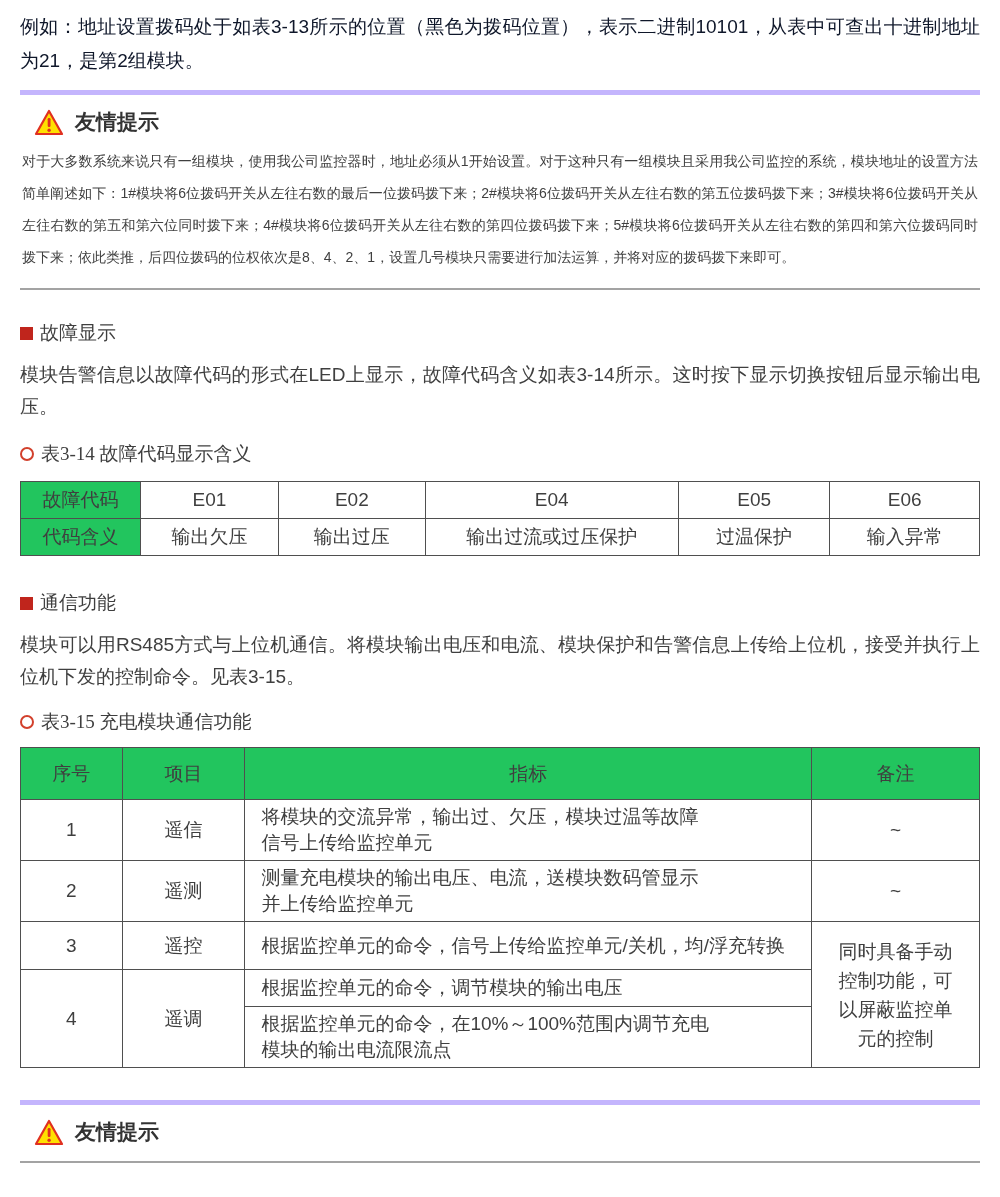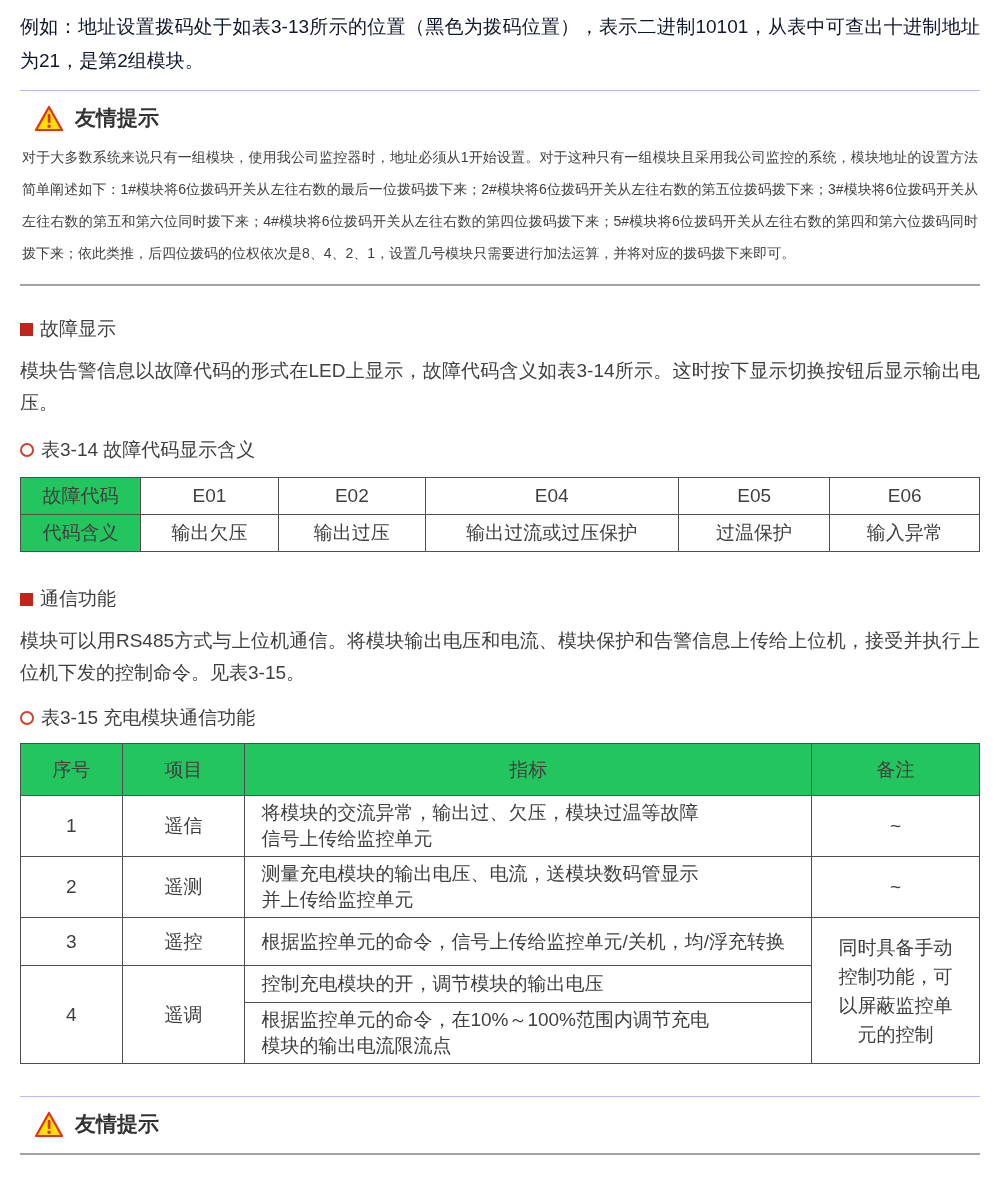--- a/index.html
+++ b/index.html
@@ -13,21 +13,21 @@
     color: #3f3f3f;
   }
   .para {
     font-size: 19px;
     line-height: 34px;
     text-align: justify;
     color: #0f172a;
   }
   
   .tip-box {
-    border-top: 1px solid #c4b5fd;
+    border-top: 5px solid #c4b5fd;
     border-bottom: 2px solid #a3a3a3;
     padding: 13px 2px 15px 2px;
   }
   .tip-box.first { margin-top: 12px; }
   .tip-head {
     display: flex;
     align-items: center;
     gap: 11px;
     font-size: 21px;
     font-weight: bold;
@@ -55,20 +55,21 @@
     flex: none;
   }
   .sec-body { margin-top: 13px; font-size: 19px; line-height: 32px; text-align: justify; }
   
   .tbl-caption {
     display: flex;
     align-items: center;
     gap: 7px;
     font-size: 19px;
     color: #3f3f3f;
+    font-family: Liberation Serif, serif;
   }
   .ring-bullet {
     width: 14px; height: 14px;
     border: 2px solid #d2402c;
     border-radius: 50%;
     flex: none;
   }
   
   table {
     border-collapse: collapse;
@@ -206,21 +207,21 @@
     </tr>
     <tr class="h48">
       <td>3</td>
       <td>遥控</td>
       <td class="left">根据监控单元的命令，信号上传给监控单元/关机，均/浮充转换</td>
       <td rowspan="3" class="note-span">同时具备手动控制功能，可以屏蔽监控单元的控制</td>
     </tr>
     <tr class="h37">
       <td rowspan="2">4</td>
       <td rowspan="2">遥调</td>
-      <td class="left">控制充电模块的开，调节模块的输出电压</td>
+      <td class="left">根据监控单元的命令，调节模块的输出电压</td>
     </tr>
     <tr class="h57">
       <td class="left pre">根据监控单元的命令，在10%～100%范围内调节充电
 模块的输出电流限流点</td>
     </tr>
   </tbody>
 </table>
 
 <div class="tip-box mt32">
   <div class="tip-head">

